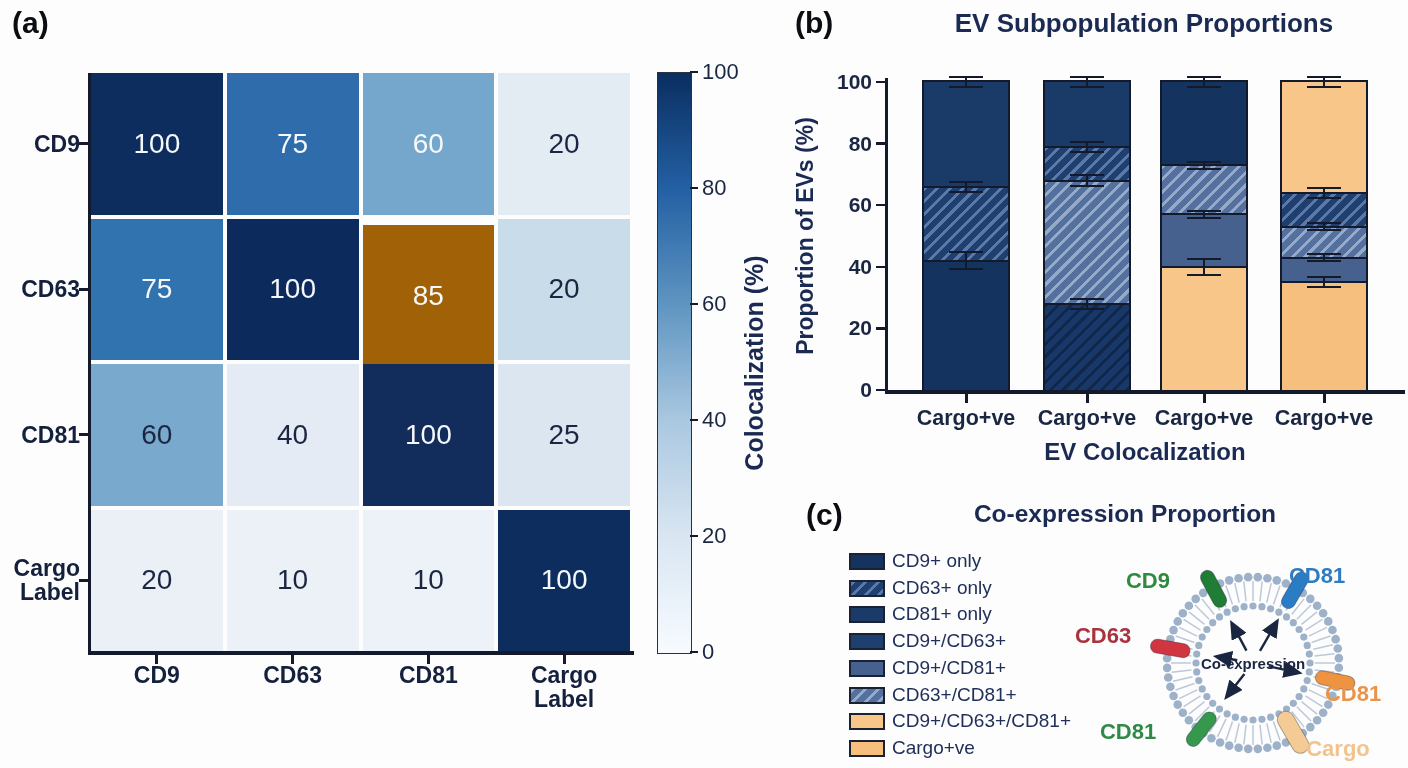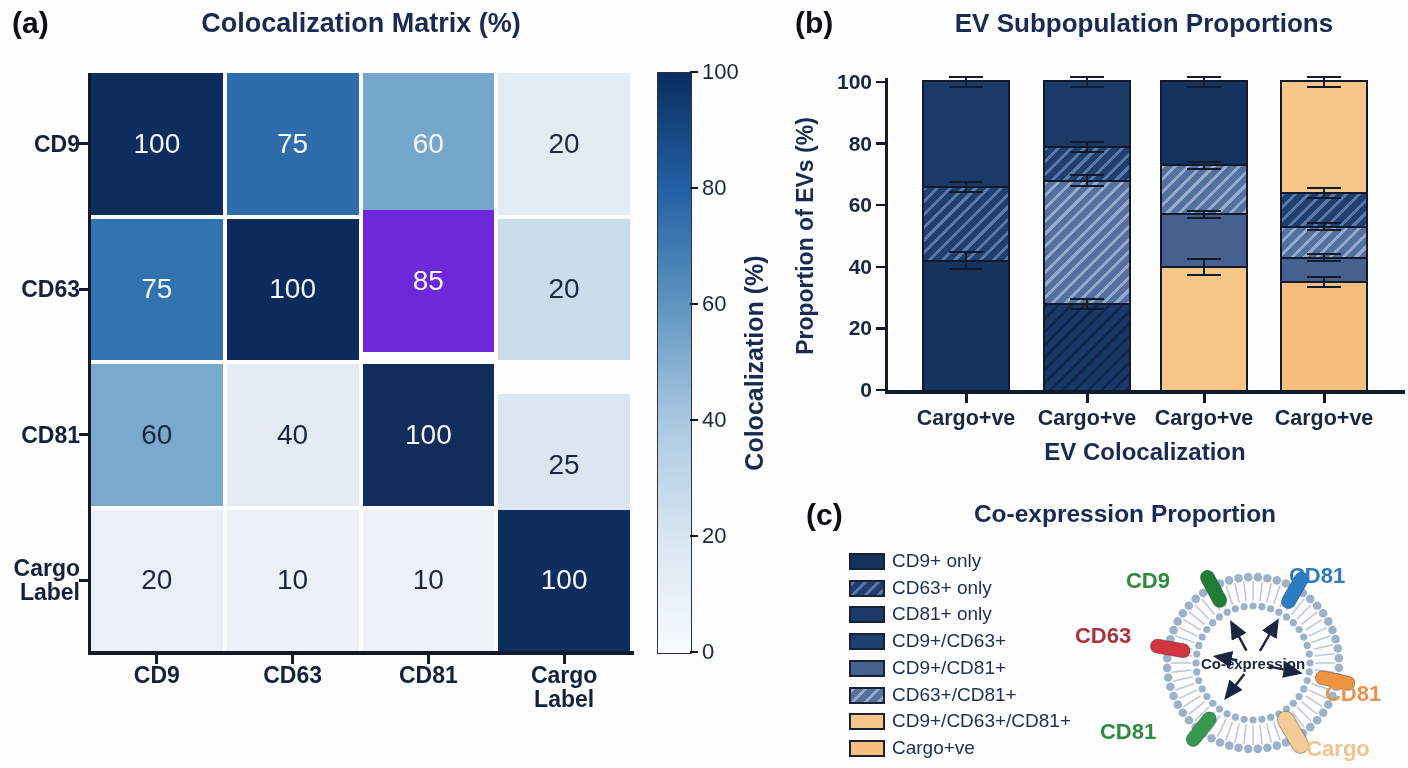--- a/index.html
+++ b/index.html
@@ -28,34 +28,33 @@
   .leg-row{position:absolute;height:20px;}
   .leg-sw{position:absolute;width:32px;height:13px;border:2px solid #1a2133;box-sizing:content-box;}
   .leg-tx{position:absolute;left:43px;top:-2px;font-weight:400;font-size:19px;color:#21305a;white-space:nowrap;}
 </style>
 </head>
 <body>
 
 <div class="fig">
 
   <div class="abs pletter" style="left:12px;top:6px;">(a)</div>
-  <div class="abs ptitle" style="left:91px;top:8px;width:540px;font-size:27px;">Colocalization Matrix (%)</div>
   <div class="abs" id="hm-layer">
       <div class="hm-cell" style="left: 91px; top: 73px; width: 131.75px; height: 141.5px; background: rgb(13, 45, 95); color: rgb(245, 248, 252);">100</div>
       <div class="hm-cell" style="left: 226.75px; top: 73px; width: 131.75px; height: 141.5px; background: rgb(46, 108, 171); color: rgb(245, 248, 252);">75</div>
       <div class="hm-cell" style="left: 362.5px; top: 73px; width: 131.75px; height: 141.5px; background: rgb(116, 167, 203); color: rgb(245, 248, 252);">60</div>
       <div class="hm-cell" style="left: 498.25px; top: 73px; width: 131.75px; height: 141.5px; background: rgb(227, 235, 243); color: rgb(27, 39, 66);">20</div>
       <div class="hm-cell" style="left: 91px; top: 218.5px; width: 131.75px; height: 141.5px; background: rgb(49, 115, 175); color: rgb(245, 248, 252);">75</div>
       <div class="hm-cell" style="left: 226.75px; top: 218.5px; width: 131.75px; height: 141.5px; background: rgb(12, 43, 92); color: rgb(245, 248, 252);">100</div>
-      <div class="hm-cell" style="left: 362.5px; top: 210px; width: 131.75px; height: 141.5px; background: #6d28d9; color: rgb(245, 248, 252);">85</div>
+      <div class="hm-cell" style="left: 362.5px; top: 225px; width: 131.75px; height: 141.5px; background: #a16207; color: rgb(245, 248, 252);">85</div>
       <div class="hm-cell" style="left: 498.25px; top: 218.5px; width: 131.75px; height: 141.5px; background: rgb(201, 220, 234); color: rgb(27, 39, 66);">20</div>
       <div class="hm-cell" style="left: 91px; top: 364px; width: 131.75px; height: 141.5px; background: rgb(121, 169, 204); color: rgb(27, 39, 66);">60</div>
       <div class="hm-cell" style="left: 226.75px; top: 364px; width: 131.75px; height: 141.5px; background: rgb(228, 235, 244); color: rgb(27, 39, 66);">40</div>
       <div class="hm-cell" style="left: 362.5px; top: 364px; width: 131.75px; height: 141.5px; background: rgb(18, 44, 91); color: rgb(245, 248, 252);">100</div>
-      <div class="hm-cell" style="left: 498.25px; top: 364px; width: 131.75px; height: 141.5px; background: rgb(220, 230, 240); color: rgb(27, 39, 66); margin-top: 30px;">25</div>
+      <div class="hm-cell" style="left: 498.25px; top: 364px; width: 131.75px; height: 141.5px; background: rgb(220, 230, 240); color: rgb(27, 39, 66);">25</div>
       <div class="hm-cell" style="left: 91px; top: 509.5px; width: 131.75px; height: 141.5px; background: rgb(235, 240, 247); color: rgb(27, 39, 66);">20</div>
       <div class="hm-cell" style="left: 226.75px; top: 509.5px; width: 131.75px; height: 141.5px; background: rgb(236, 241, 247); color: rgb(27, 39, 66);">10</div>
       <div class="hm-cell" style="left: 362.5px; top: 509.5px; width: 131.75px; height: 141.5px; background: rgb(237, 242, 248); color: rgb(27, 39, 66);">10</div>
       <div class="hm-cell" style="left: 498.25px; top: 509.5px; width: 131.75px; height: 141.5px; background: rgb(14, 45, 95); color: rgb(245, 248, 252);">100</div>
       <div class="rowlab" style="left: 0px; width: 80px; top: 116.75px; height: 54px;">CD9</div>
       <div class="tickmark" style="left: 79px; top: 142.25px; width: 9px; height: 3px;"></div>
       <div class="rowlab" style="left: 0px; width: 80px; top: 262.25px; height: 54px;">CD63</div>
       <div class="tickmark" style="left: 79px; top: 287.75px; width: 9px; height: 3px;"></div>
       <div class="rowlab" style="left: 0px; width: 80px; top: 407.75px; height: 54px;">CD81</div>
       <div class="tickmark" style="left: 79px; top: 433.25px; width: 9px; height: 3px;"></div>

